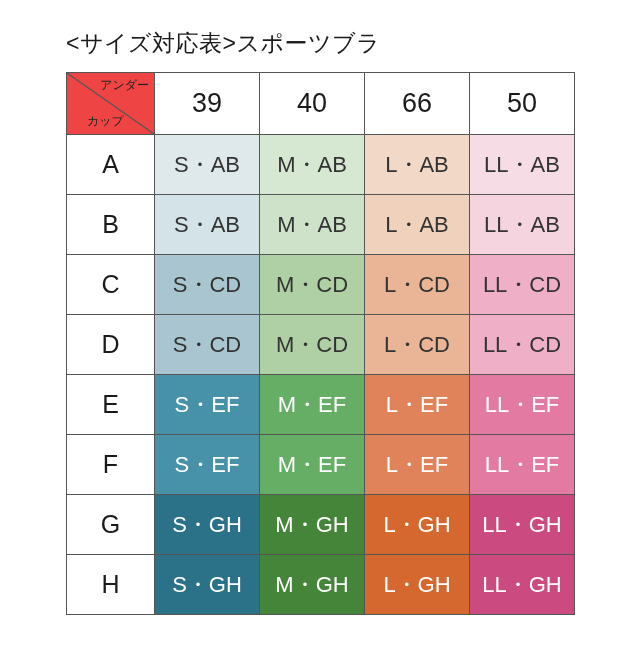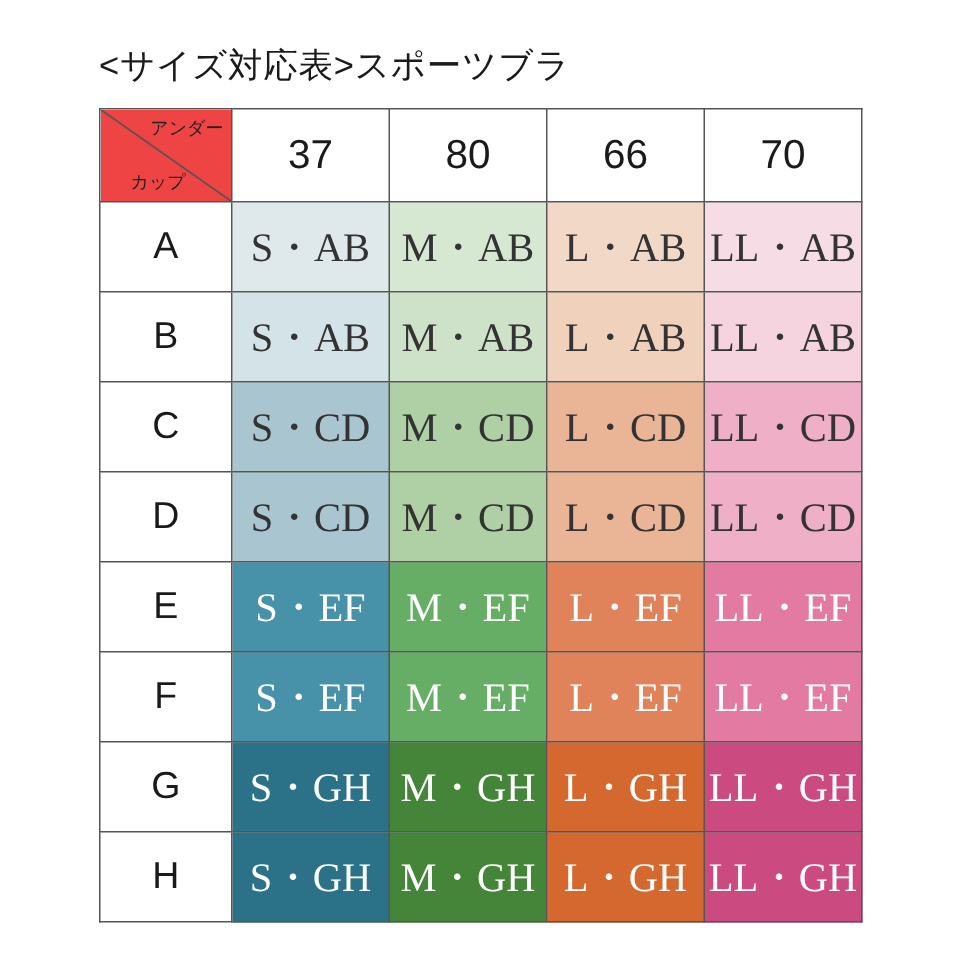--- a/index.html
+++ b/index.html
@@ -85,23 +85,22 @@
     font-size: 27px;
     color: #1a1a1a;
     background: #ffffff;
   }
   .cup-cell {
     font-size: 25px;
     color: #1a1a1a;
     background: #ffffff;
   }
   .val-cell {
-    font-size: 27px;
+    font-size: 22px;
     white-space: nowrap;
-    font-family: Liberation Serif, serif;
   }
 </style>
 </head>
 <body>
 
 <div class="page">
 
   <div class="title">&lt;サイズ対応表&gt;スポーツブラ</div>
 
   <table class="size-table">
@@ -114,24 +113,24 @@
     </colgroup>
     <thead>
       <tr class="head-row">
         <th class="corner-cell">
           <svg class="diag" viewBox="0 0 88 62" preserveAspectRatio="none">
             <line x1="0" y1="0" x2="88" y2="62" stroke="#555555" stroke-width="1.2"></line>
           </svg>
           <span class="lbl-under">アンダー</span>
           <span class="lbl-cup">カップ</span>
         </th>
-        <th class="size-head">37</th>
-        <th class="size-head">80</th>
+        <th class="size-head">39</th>
+        <th class="size-head">40</th>
         <th class="size-head">66</th>
-        <th class="size-head">70</th>
+        <th class="size-head">50</th>
       </tr>
     </thead>
     <tbody>
       <tr class="body-row">
         <td class="cup-cell">A</td>
         <td class="val-cell" style="background-color: rgb(223, 233, 236); color: rgb(51, 51, 51);">S・AB</td>
         <td class="val-cell" style="background-color: rgb(214, 231, 210); color: rgb(51, 51, 51);">M・AB</td>
         <td class="val-cell" style="background-color: rgb(242, 217, 199); color: rgb(51, 51, 51);">L・AB</td>
         <td class="val-cell" style="background-color: rgb(246, 220, 229); color: rgb(51, 51, 51);">LL・AB</td>
       </tr>

